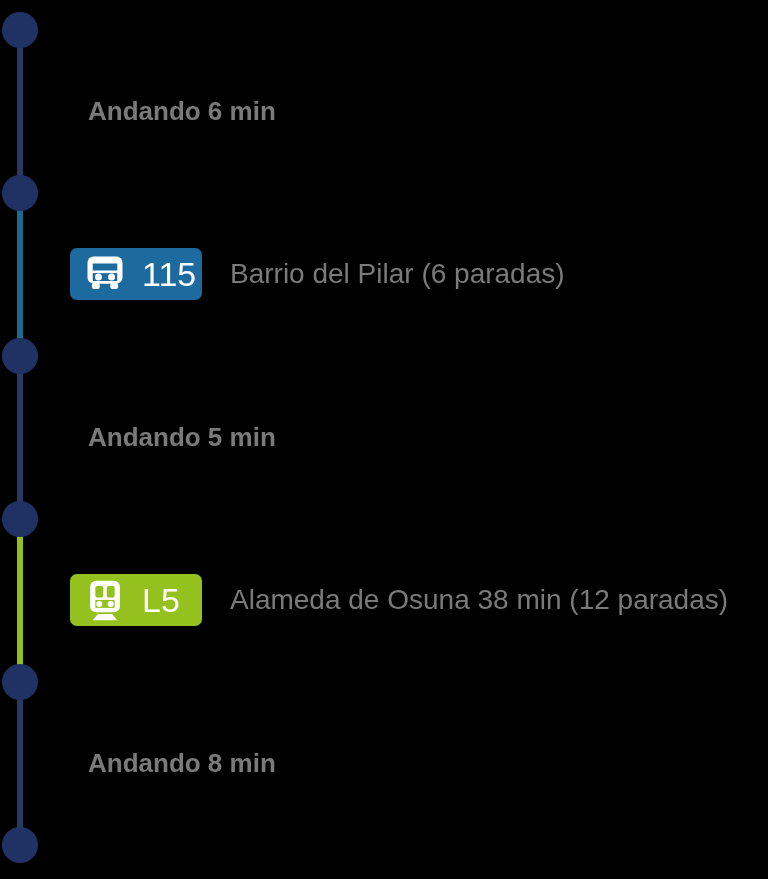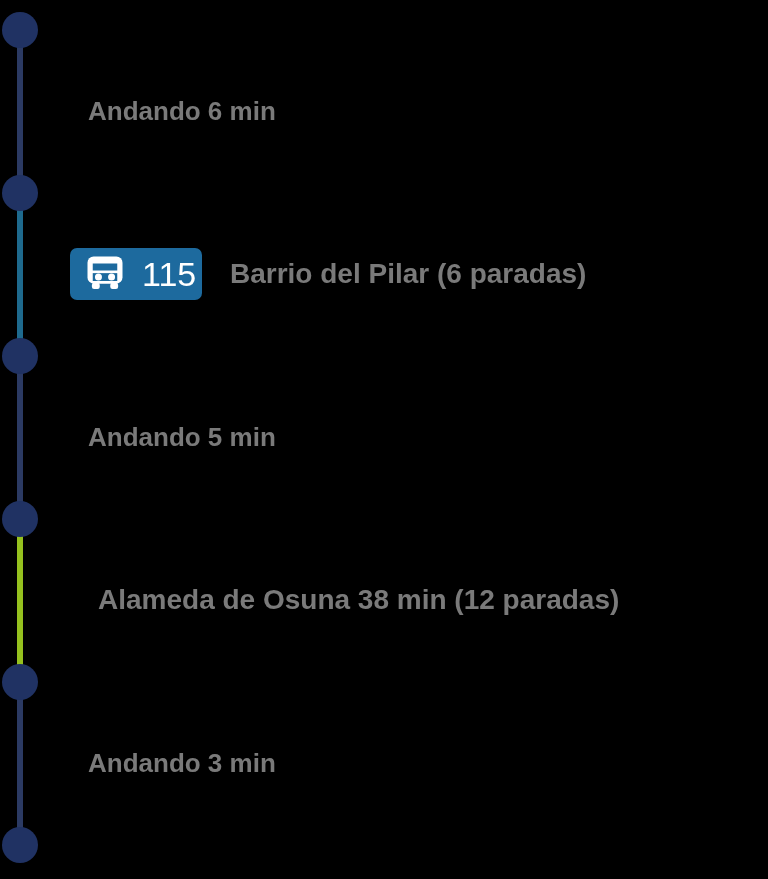--- a/index.html
+++ b/index.html
@@ -62,21 +62,21 @@
     color: #fff;
     font-size: 34px;
     font-weight: 400;
     margin-left: 16px;
     letter-spacing: 0;
     line-height: 52px;
   }
   .transit-label {
     margin-left: 28px;
     font-size: 28px;
-    font-weight: 700;
+    font-weight: 400;
     color: var(--text-gray);
     white-space: nowrap;
   }
   
   .fill-white { fill: #ffffff; }
   .fill-bus   { fill: var(--bus-badge); }
   .fill-metro { fill: var(--metro-badge); }
 </style>
 </head>
 <body>
@@ -110,18 +110,30 @@
         <rect class="fill-white" x="30" y="34" width="9" height="7" rx="2.5"></rect>
       </svg>
       <span class="badge-number">115</span>
     </div>
     <span class="transit-label">Barrio del Pilar (6 paradas)</span>
   </div>
 
   <div class="walk-label" style="top:421px;">Andando 5 min</div>
 
   <div class="transit-row" style="top:574px;">
+    <div class="line-badge metro">
+      <svg viewBox="0 0 48 48" aria-hidden="true">
+        <rect class="fill-white" x="7" y="2" width="34" height="36" rx="7"></rect>
+        <rect class="fill-metro" x="13" y="8" width="9" height="13" rx="2"></rect>
+        <rect class="fill-metro" x="26" y="8" width="9" height="13" rx="2"></rect>
+        <rect class="fill-metro" x="13" y="24" width="22" height="9"></rect>
+        <circle class="fill-white" cx="17.5" cy="28.5" r="3.5"></circle>
+        <circle class="fill-white" cx="30.5" cy="28.5" r="3.5"></circle>
+        <polygon class="fill-white" points="16,40 32,40 38,47 10,47"></polygon>
+      </svg>
+      <span class="badge-number">L5</span>
+    </div>
     <span class="transit-label">Alameda de Osuna 38 min (12 paradas)</span>
   </div>
 
-  <div class="walk-label" style="top:747px;">Andando 3 min</div>
+  <div class="walk-label" style="top:747px;">Andando 8 min</div>
 
 </div>
 
 </body></html>

